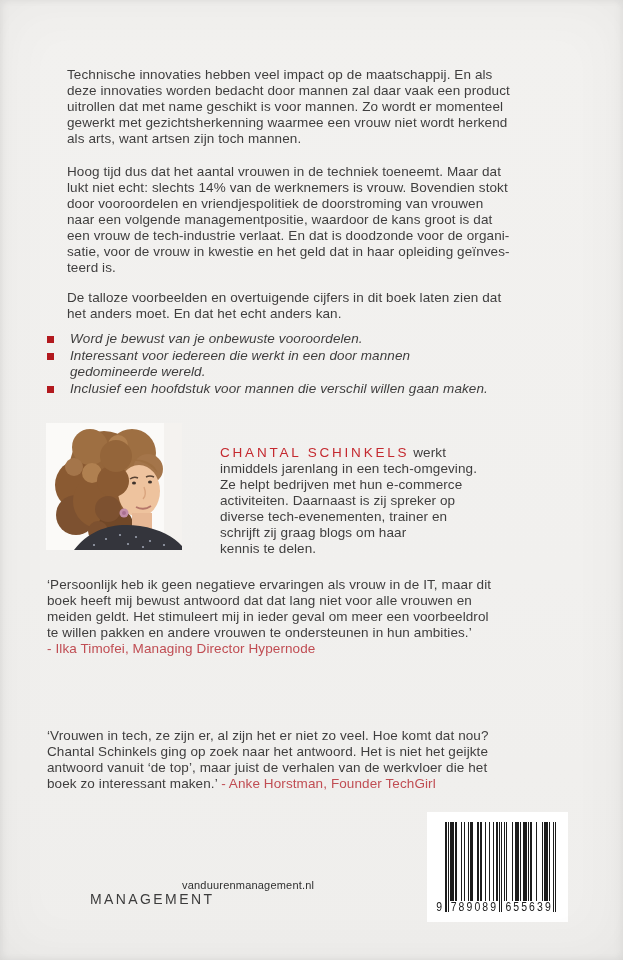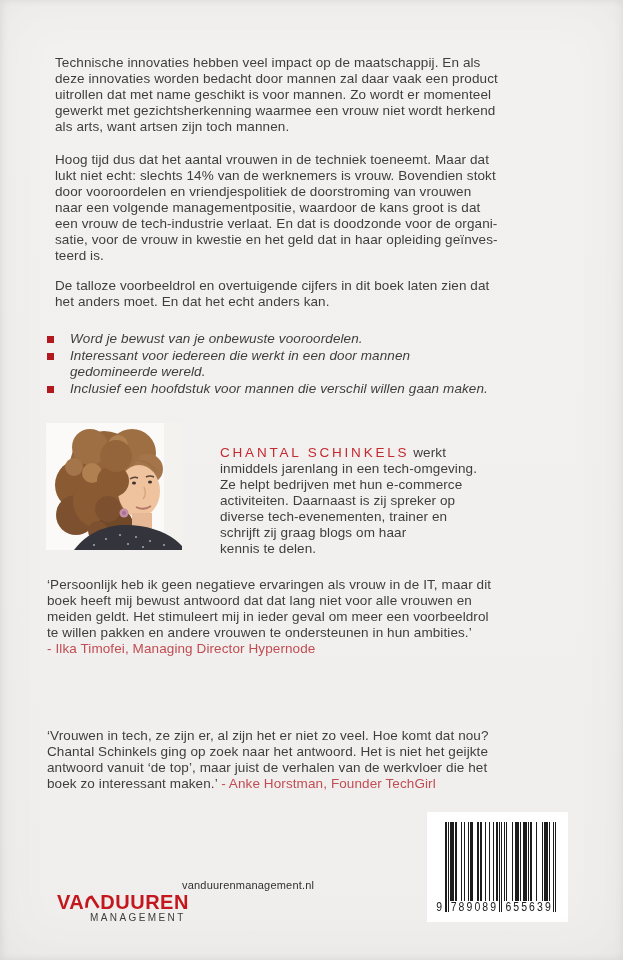--- a/index.html
+++ b/index.html
@@ -14,21 +14,21 @@
   }
   .cover::after {
     content:""; position:absolute; inset:0; pointer-events:none;
     box-shadow: inset 0 0 55px rgba(90,85,80,0.06),
                 inset 3px 0 8px rgba(0,0,0,0.05),
                 inset -3px 0 8px rgba(0,0,0,0.04);
   }
   .body-text {
     position:absolute; left:55px; width:528px;
     font-size:13.5px; line-height:16px; letter-spacing:0.1px;
-    margin:0; white-space:pre-line;
+    margin:12px; white-space:pre-line;
   }
   #p1 { top:55px; }
   #p2 { top:152px; }
   #p3 { top:278px; }
 
   ul.bullets {
     position:absolute; left:47px; top:331px; width:540px;
     list-style:none; margin:0; padding:0;
     font-size:13.5px; line-height:16px; letter-spacing:0.1px;
   }
@@ -58,21 +58,21 @@
   .attr { color:#c04d53; }
   .attr-line { color:#c04d53; white-space:pre-line; }
 
   .publisher-logo { position:absolute; left:57px; top:893px; }
   .logo-word {
     color:#c3171d; font-weight:bold; font-size:20px; letter-spacing:0.5px;
     display:flex; align-items:center; line-height:19px;
   }
   .logo-word svg { margin:0 0.5px 1px 0.5px; }
   .logo-sub {
-    color:#3c3c3c; font-size:10px; letter-spacing:2.4px;
+    color:#3c3c3c; font-size:14px; letter-spacing:2.4px;
     margin:1px 0 6px 33px; line-height:10px;
   }
   .website {
     position:absolute; left:182px; top:879px;
     font-size:11px; letter-spacing:0.2px; color:#2f2f2f;
   }
 
   .barcode-box {
     position:absolute; left:427px; top:812px; width:141px; height:110px;
     background:#ffffff;
@@ -89,21 +89,21 @@
 uitrollen dat met name geschikt is voor mannen. Zo wordt er momenteel
 gewerkt met gezichtsherkenning waarmee een vrouw niet wordt herkend
 als arts, want artsen zijn toch mannen.</p>
   <p class="body-text" id="p2">Hoog tijd dus dat het aantal vrouwen in de techniek toeneemt. Maar dat
 lukt niet echt: slechts 14% van de werknemers is vrouw. Bovendien stokt
 door vooroordelen en vriendjespolitiek de doorstroming van vrouwen
 naar een volgende managementpositie, waardoor de kans groot is dat
 een vrouw de tech-industrie verlaat. En dat is doodzonde voor de organi-
 satie, voor de vrouw in kwestie en het geld dat in haar opleiding geïnves-
 teerd is.</p>
-  <p class="body-text" id="p3">De talloze voorbeeldrol en overtuigende cijfers in dit boek laten zien dat
+  <p class="body-text" id="p3">De talloze voorbeelden en overtuigende cijfers in dit boek laten zien dat
 het anders moet. En dat het echt anders kan.</p>
 
   <ul class="bullets">
     <li>Word je bewust van je onbewuste vooroordelen.</li>
     <li>Interessant voor iedereen die werkt in een door mannen
 gedomineerde wereld.</li>
     <li>Inclusief een hoofdstuk voor mannen die verschil willen gaan maken.</li>
   </ul>
 
   <svg class="author-photo" viewBox="0 0 136 127" aria-hidden="true">
@@ -172,27 +172,20 @@
 
 
   <div class="quote" id="q3">
     <span class="qtext">‘Vrouwen in tech, ze zijn er, al zijn het er niet zo veel. Hoe komt dat nou?
 Chantal Schinkels ging op zoek naar het antwoord. Het is niet het geijkte
 antwoord vanuit ‘de top’, maar juist de verhalen van de werkvloer die het
 boek zo interessant maken.’ </span><span class="attr">- Anke Horstman, Founder TechGirl</span>
   </div>
 
   <div class="publisher-logo">
-    <div class="logo-word">
-      <span>VA</span>
-        <svg width="15" height="14" viewBox="0 0 16 14" aria-hidden="true">
-          <path d="M1.6 13.2 C1.6 5.6 3.2 1.8 7 1.5 L14.4 13.2" stroke="#c3171d" stroke-width="3" fill="none"></path>
-        </svg>
-        <span>DUUREN</span>
-    </div>
     <div class="logo-sub">MANAGEMENT</div>
   </div>
 
   <div class="website">vanduurenmanagement.nl</div>
 
   <div class="barcode-box">
     <svg id="barcode-svg" width="121" height="90" viewBox="-9 0 104 64" preserveAspectRatio="none" shape-rendering="crispEdges" aria-hidden="true">
       <g id="barcode-bars" fill="#1c1c1c">
           <rect x="0" y="0" width="1" height="64"></rect>
           <rect x="2" y="0" width="1" height="64"></rect>

